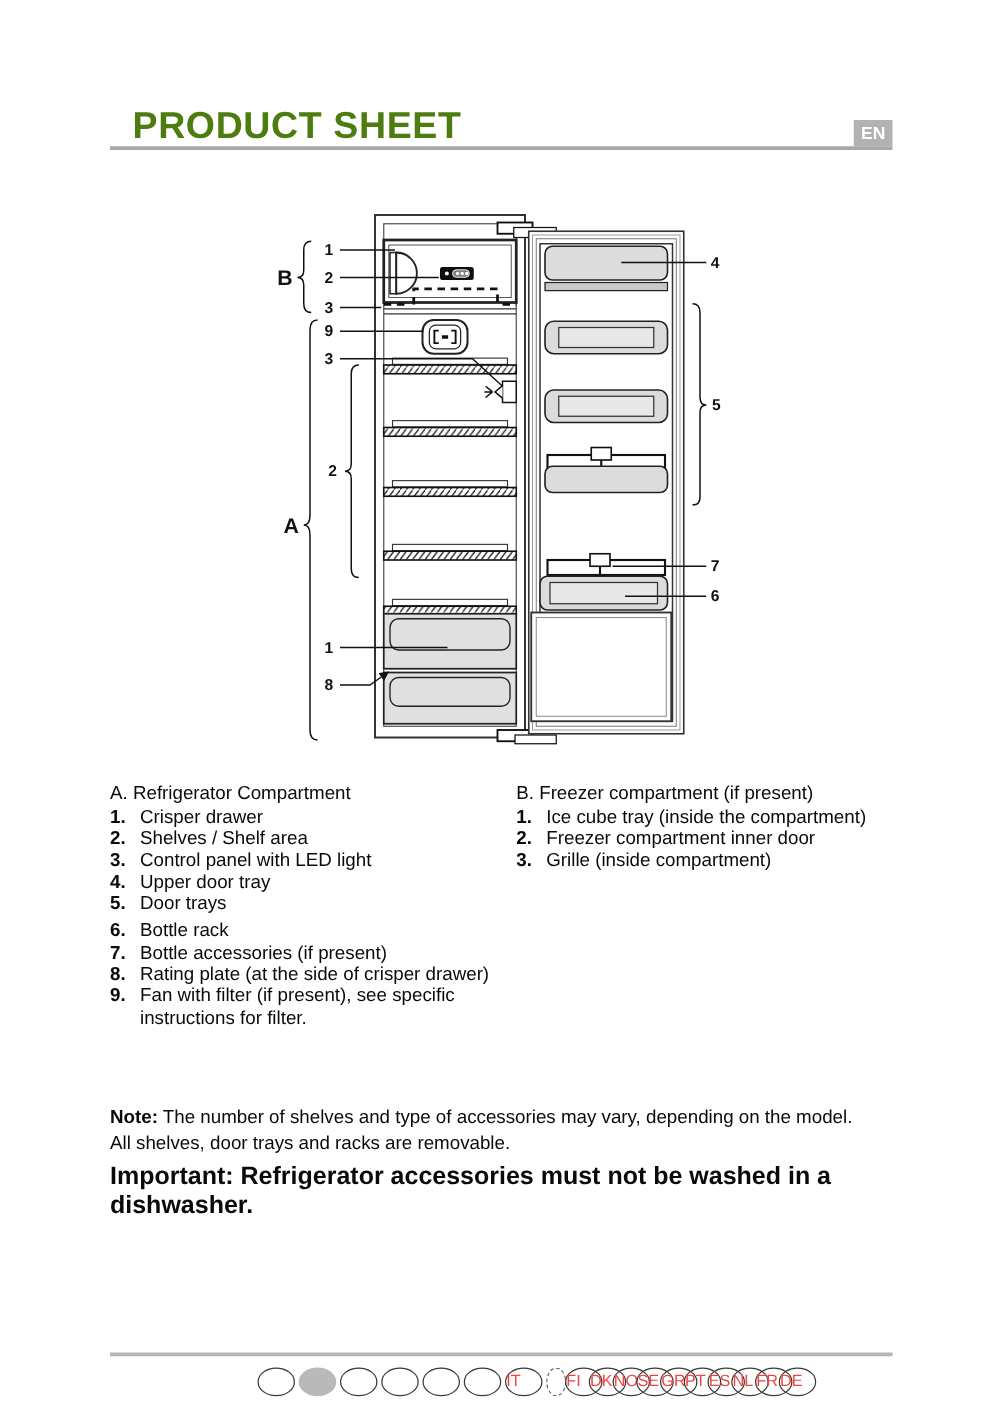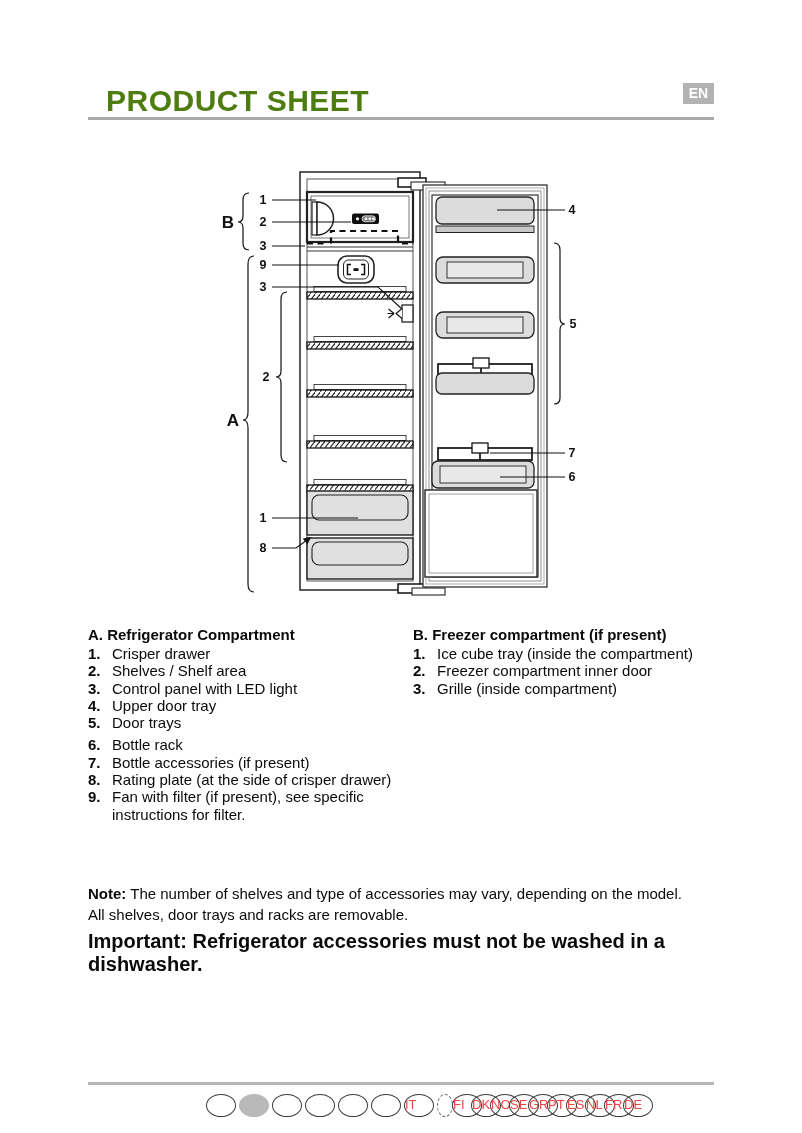--- a/index.html
+++ b/index.html
@@ -1,33 +1,33 @@
 <!DOCTYPE html>
 <html><head>
 <meta charset="utf-8">
 <style>
   html,body{margin:0;padding:0;background:#fff;}
   .page{position:relative;width:802px;height:1133px;background:#fff;overflow:hidden;
         font-family:"Liberation Sans",sans-serif;color:#0a0a0a;}
   
   .header-title{position:absolute;left:106px;top:84px;font-size:30px;font-weight:bold;
                 color:#4d7c0f;letter-spacing:0.5px;}
-  .lang-badge{position:absolute;left:683px;top:83px;width:31px;height:21px;background:#b2b2b2;
+  .lang-badge{position:absolute;left:683px;top:96px;width:31px;height:21px;background:#b2b2b2;
               color:#fff;font-weight:bold;font-size:14px;text-align:center;line-height:21px;}
   .header-rule{position:absolute;left:88px;top:117px;width:626px;height:3px;background:#a9a9a9;}
   
   svg.diagram{position:absolute;left:210px;top:160px;}
   svg text{font-family:"Liberation Sans",sans-serif;font-weight:bold;fill:#111;}
   .callout-num{font-size:12.5px;}
   .callout-letter{font-size:17px;}
   
   .col{position:absolute;top:626px;}
   .col-a{left:88px;width:332px;}
   .col-b{left:413px;width:330px;}
-  .sec-title{font-weight:bold;font-size:15px;line-height:18px;margin-bottom:1px;}
+  .sec-title{font-weight:normal;font-size:15px;line-height:18px;margin-bottom:1px;}
   .item{display:flex;font-size:15px;line-height:17.3px;}
   .item .num{font-weight:bold;flex:0 0 24px;width:24px;}
   .item.gap{margin-top:5px;}
   
   .note{position:absolute;left:88px;top:883px;width:680px;font-size:15px;line-height:21px;}
   .note .b{font-weight:bold;}
   .important{position:absolute;left:88px;top:930px;width:680px;font-size:20px;font-weight:bold;}
   
   .footer-rule{position:absolute;left:88px;top:1082px;width:626px;height:3px;background:#b5b5b5;}
   .ovals{position:absolute;left:206px;top:1094px;display:flex;align-items:center;}

